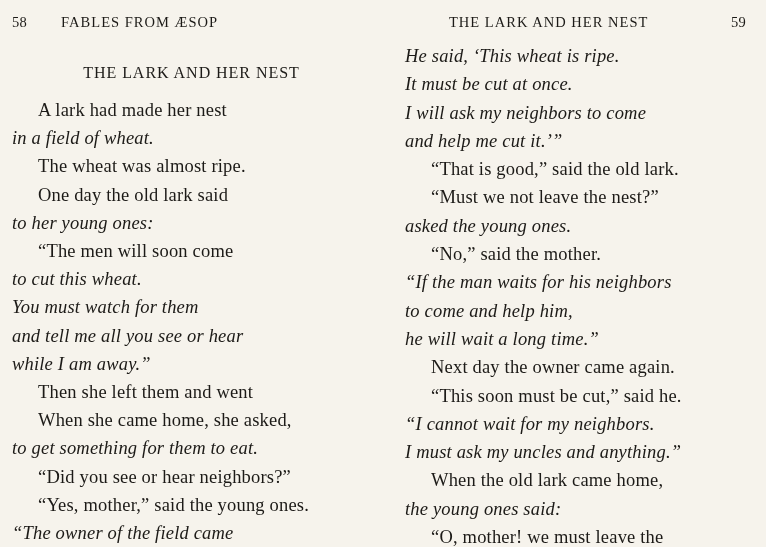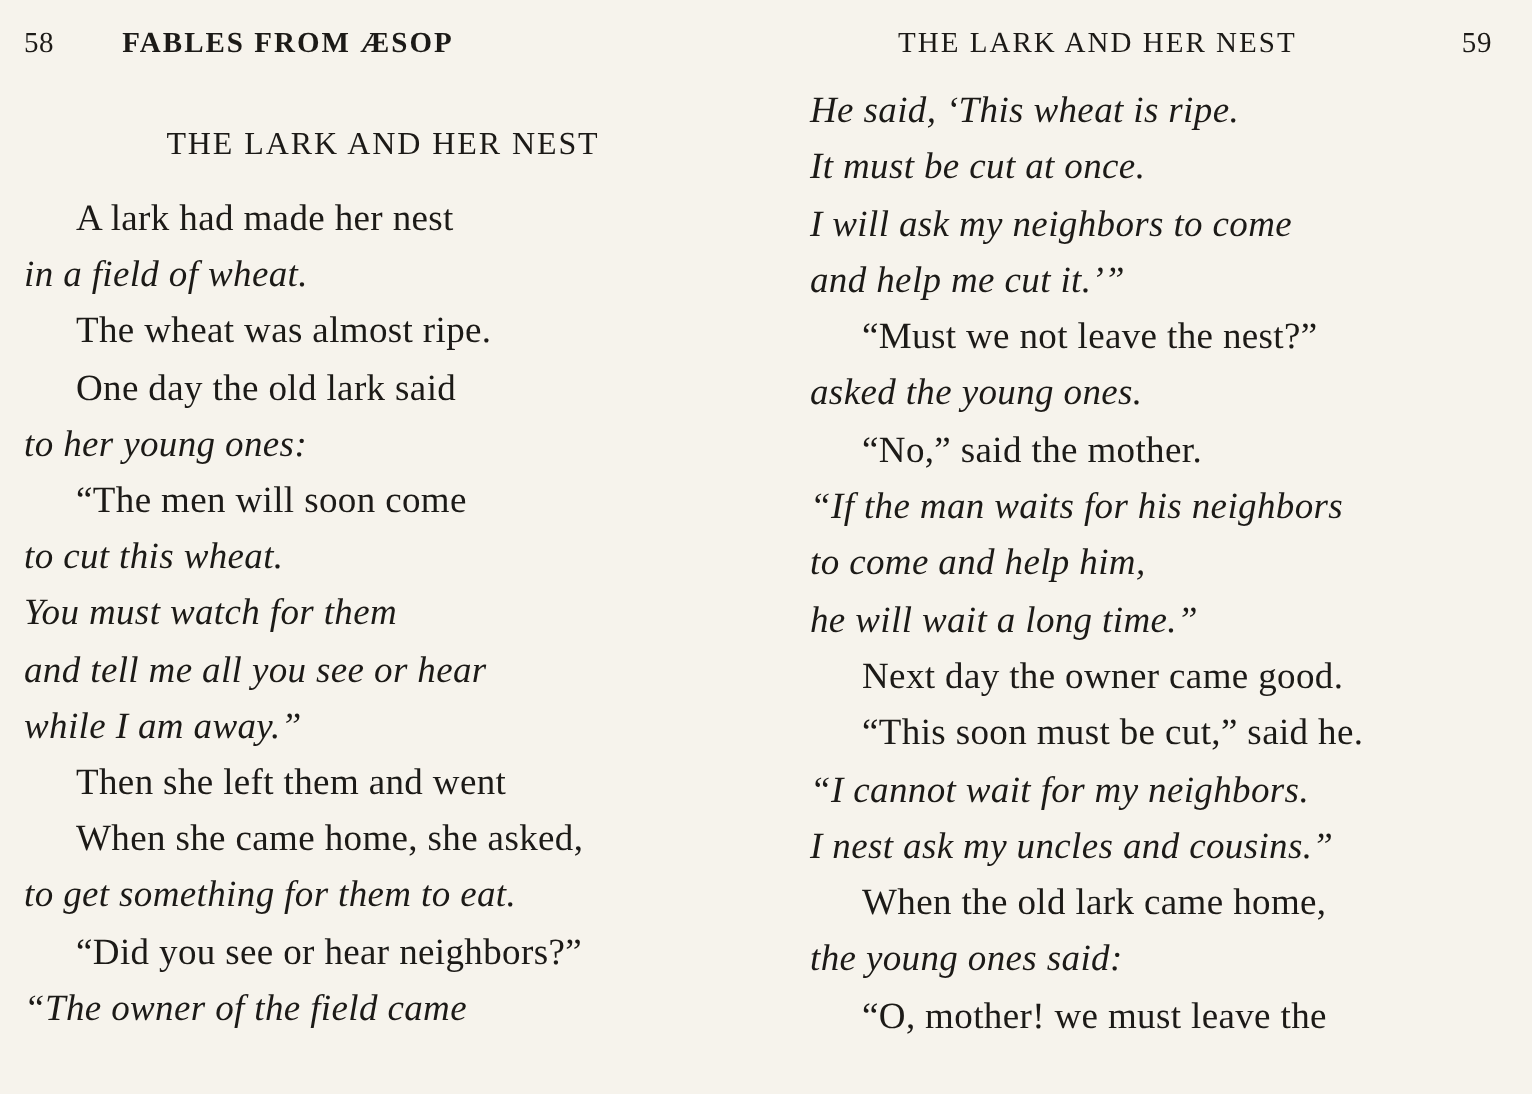--- a/index.html
+++ b/index.html
@@ -59,21 +59,20 @@
   }
   .rh-title {
     font-variant: small-caps;
     letter-spacing: 0.07em;
   }
   .rh-left .folio {
     margin-right: 26px;
   }
   .rh-left .rh-title {
     margin-left: 8px;
-    font-weight: bold;
   }
   .rh-right {
     justify-content: space-between;
     width: 100%;
   }
   .rh-right .rh-title {
     margin-left: 44px;
   }
   .rh-right .folio {
     margin-right: 6px;
@@ -129,44 +128,46 @@
           <p class="ln indent-0">to her young ones:</p>
           <p class="ln indent-1">“The men will soon come</p>
           <p class="ln indent-0">to cut this wheat.</p>
           <p class="ln indent-0">You must watch for them</p>
           <p class="ln indent-0">and tell me all you see or hear</p>
           <p class="ln indent-0">while I am away.”</p>
           <p class="ln indent-1">Then she left them and went</p>
           <p class="ln indent-1">When she came home, she asked,</p>
           <p class="ln indent-0">to get something for them to eat.</p>
           <p class="ln indent-1">“Did you see or hear neighbors?”</p>
+          <p class="ln indent-1">“Yes, mother,” said the young ones.</p>
           <p class="ln indent-0">“The owner of the field came</p>
         </div>
     </div>
 
     <div class="col col-right">
       <div class="running-head rh-right">
         <span class="rh-title">THE LARK AND HER NEST</span>
         <span class="folio">59</span>
       </div>
       <div class="lines">
           <p class="ln indent-0">He said, ‘This wheat is ripe.</p>
           <p class="ln indent-0">It must be cut at once.</p>
           <p class="ln indent-0">I will ask my neighbors to come</p>
           <p class="ln indent-0">and help me cut it.’”</p>
+          <p class="ln indent-1">“That is good,” said the old lark.</p>
           <p class="ln indent-1">“Must we not leave the nest?”</p>
           <p class="ln indent-0">asked the young ones.</p>
           <p class="ln indent-1">“No,” said the mother.</p>
           <p class="ln indent-0">“If the man waits for his neighbors</p>
           <p class="ln indent-0">to come and help him,</p>
           <p class="ln indent-0">he will wait a long time.”</p>
-          <p class="ln indent-1">Next day the owner came good.</p>
+          <p class="ln indent-1">Next day the owner came again.</p>
           <p class="ln indent-1">“This soon must be cut,” said he.</p>
           <p class="ln indent-0">“I cannot wait for my neighbors.</p>
-          <p class="ln indent-0">I nest ask my uncles and cousins.”</p>
+          <p class="ln indent-0">I must ask my uncles and anything.”</p>
           <p class="ln indent-1">When the old lark came home,</p>
           <p class="ln indent-0">the young ones said:</p>
           <p class="ln indent-1">“O, mother! we must leave the</p>
         </div>
     </div>
 
   </div>
   <div class="gutter"></div>
 </div>
 

